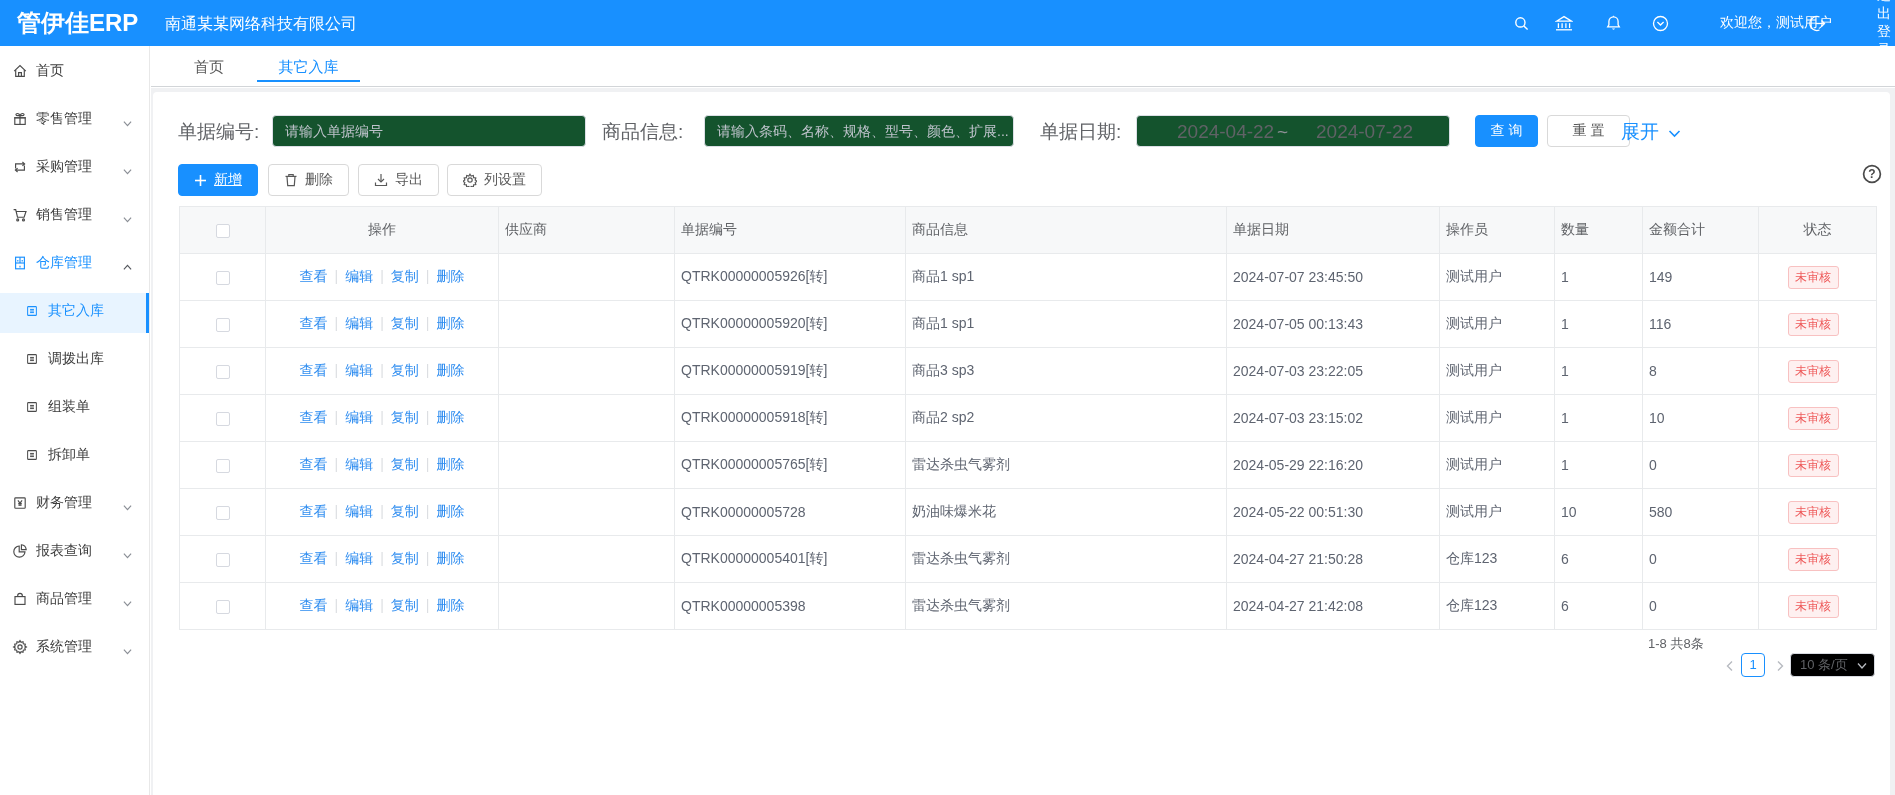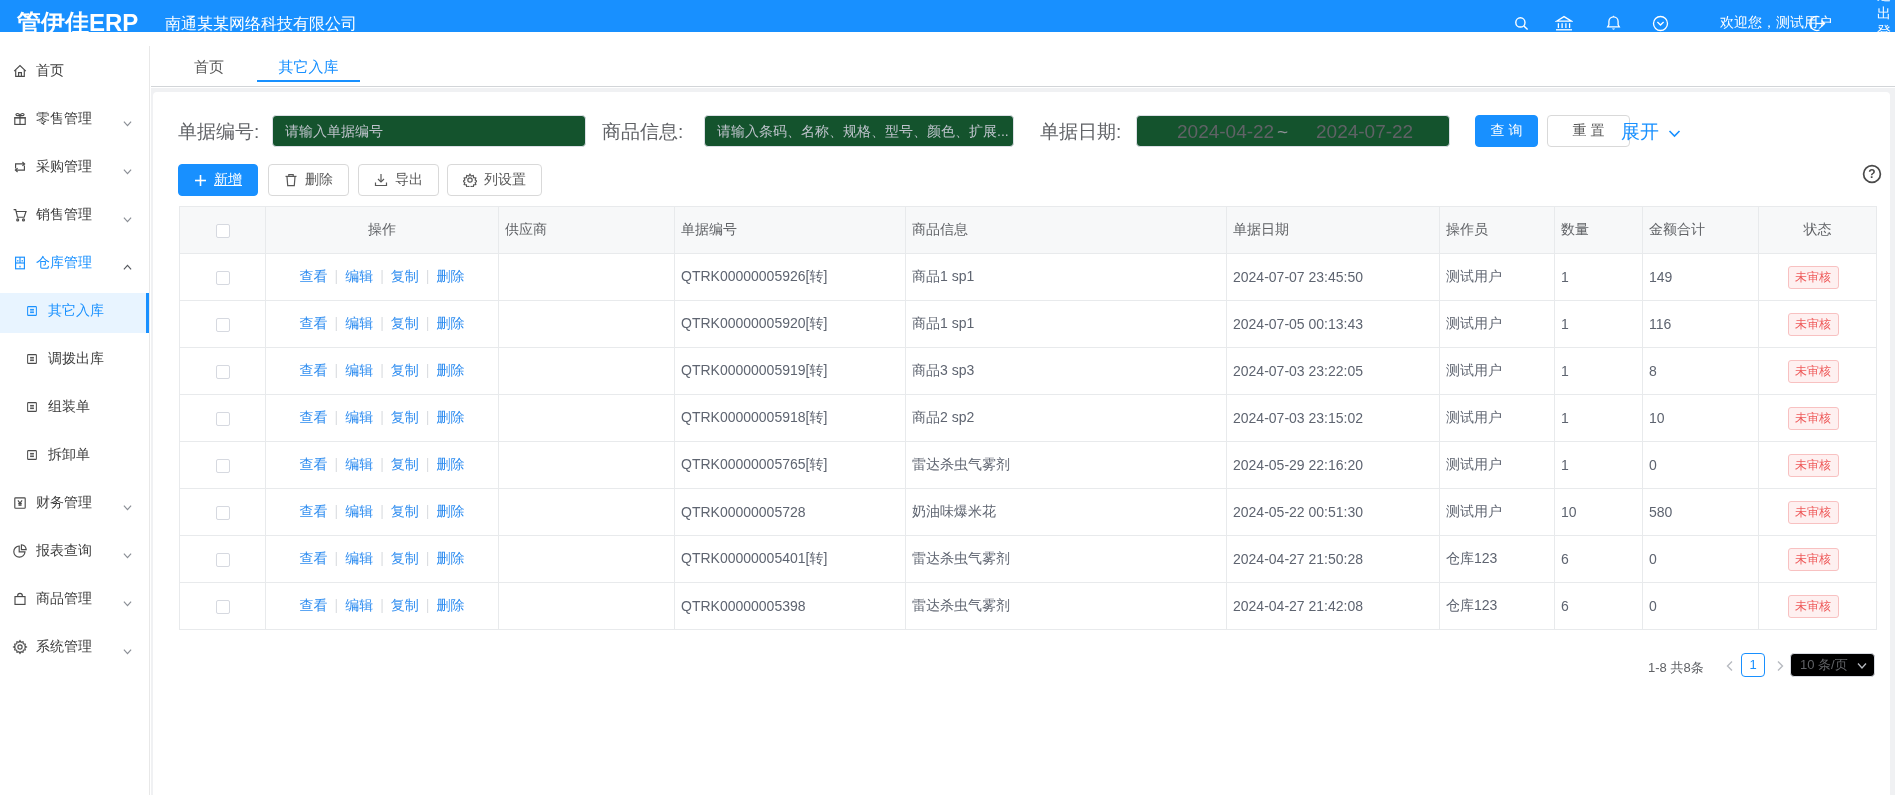--- a/index.html
+++ b/index.html
@@ -2,21 +2,21 @@
 <html lang="zh"><head>
 <meta charset="utf-8">
 <title>ERP</title>
 <style>
 * { margin:0; padding:0; box-sizing:border-box; }
 html,body { width:1895px; height:795px; overflow:hidden; }
 body { font-family:"Liberation Sans",sans-serif; background:#fff; position:relative; font-size:14px; color:#606266; }
 .abs { position:absolute; }
 
 
-.topbar { position:absolute; left:0; top:0; width:1895px; height:32px; background:#1890ff; color:#fff; z-index:10; }
+.topbar { position:absolute; left:0; top:0; width:1895px; height:46px; background:#1890ff; color:#fff; z-index:10; }
 .logo { position:absolute; left:17px; top:0; line-height:46px; font-size:24px; font-weight:bold; letter-spacing:0px; }
 .company { position:absolute; left:165px; top:0; line-height:47px; font-size:16px; }
 .tb-ic { position:absolute; top:0; height:46px; display:flex; align-items:center; }
 .tb-txt { font-size:14px;margin-left:48px; }
 
 
 .sidebar { position:absolute; left:0; top:46px; width:150px; height:749px; background:#fff; border-right:1px solid #e8e8e8; z-index:5; }
 .mi { position:relative; height:48px; display:flex; align-items:center; color:#3d3d3d; font-size:14px; }
 .mi .ic { width:16px; height:16px; margin-left:12px; display:flex; align-items:center; justify-content:center; }
 .mi .tx { margin-left:8px; }
@@ -448,21 +448,21 @@
         <td>雷达杀虫气雾剂</td>
         <td>2024-04-27 21:42:08</td>
         <td>仓库123</td>
         <td>6</td>
         <td>0</td>
         <td class="c"><span class="tag">未审核</span></td>
       </tr>
     </tbody>
   </table>
 
-<div class="pgtxt" style="left:1648px; top:659px;">1-8 共8条</div>
+<div class="pgtxt" style="left:1648px; top:635px;">1-8 共8条</div>
 <div class="abs" style="left:1724px; top:659px;">
   <svg width="12" height="12" viewBox="0 0 12 12" fill="none" stroke="#b7bac0" stroke-width="1.4">
       <polyline points="8,1.5 3.5,6 8,10.5"></polyline>
     </svg>
 </div>
 <div class="pgbox" style="left:1741px; top:653px; width:24px; height:24px; line-height:22px;">1</div>
 <div class="abs" style="left:1774px; top:659px;">
   <svg width="12" height="12" viewBox="0 0 12 12" fill="none" stroke="#b7bac0" stroke-width="1.4">
       <polyline points="4,1.5 8.5,6 4,10.5"></polyline>
     </svg>

